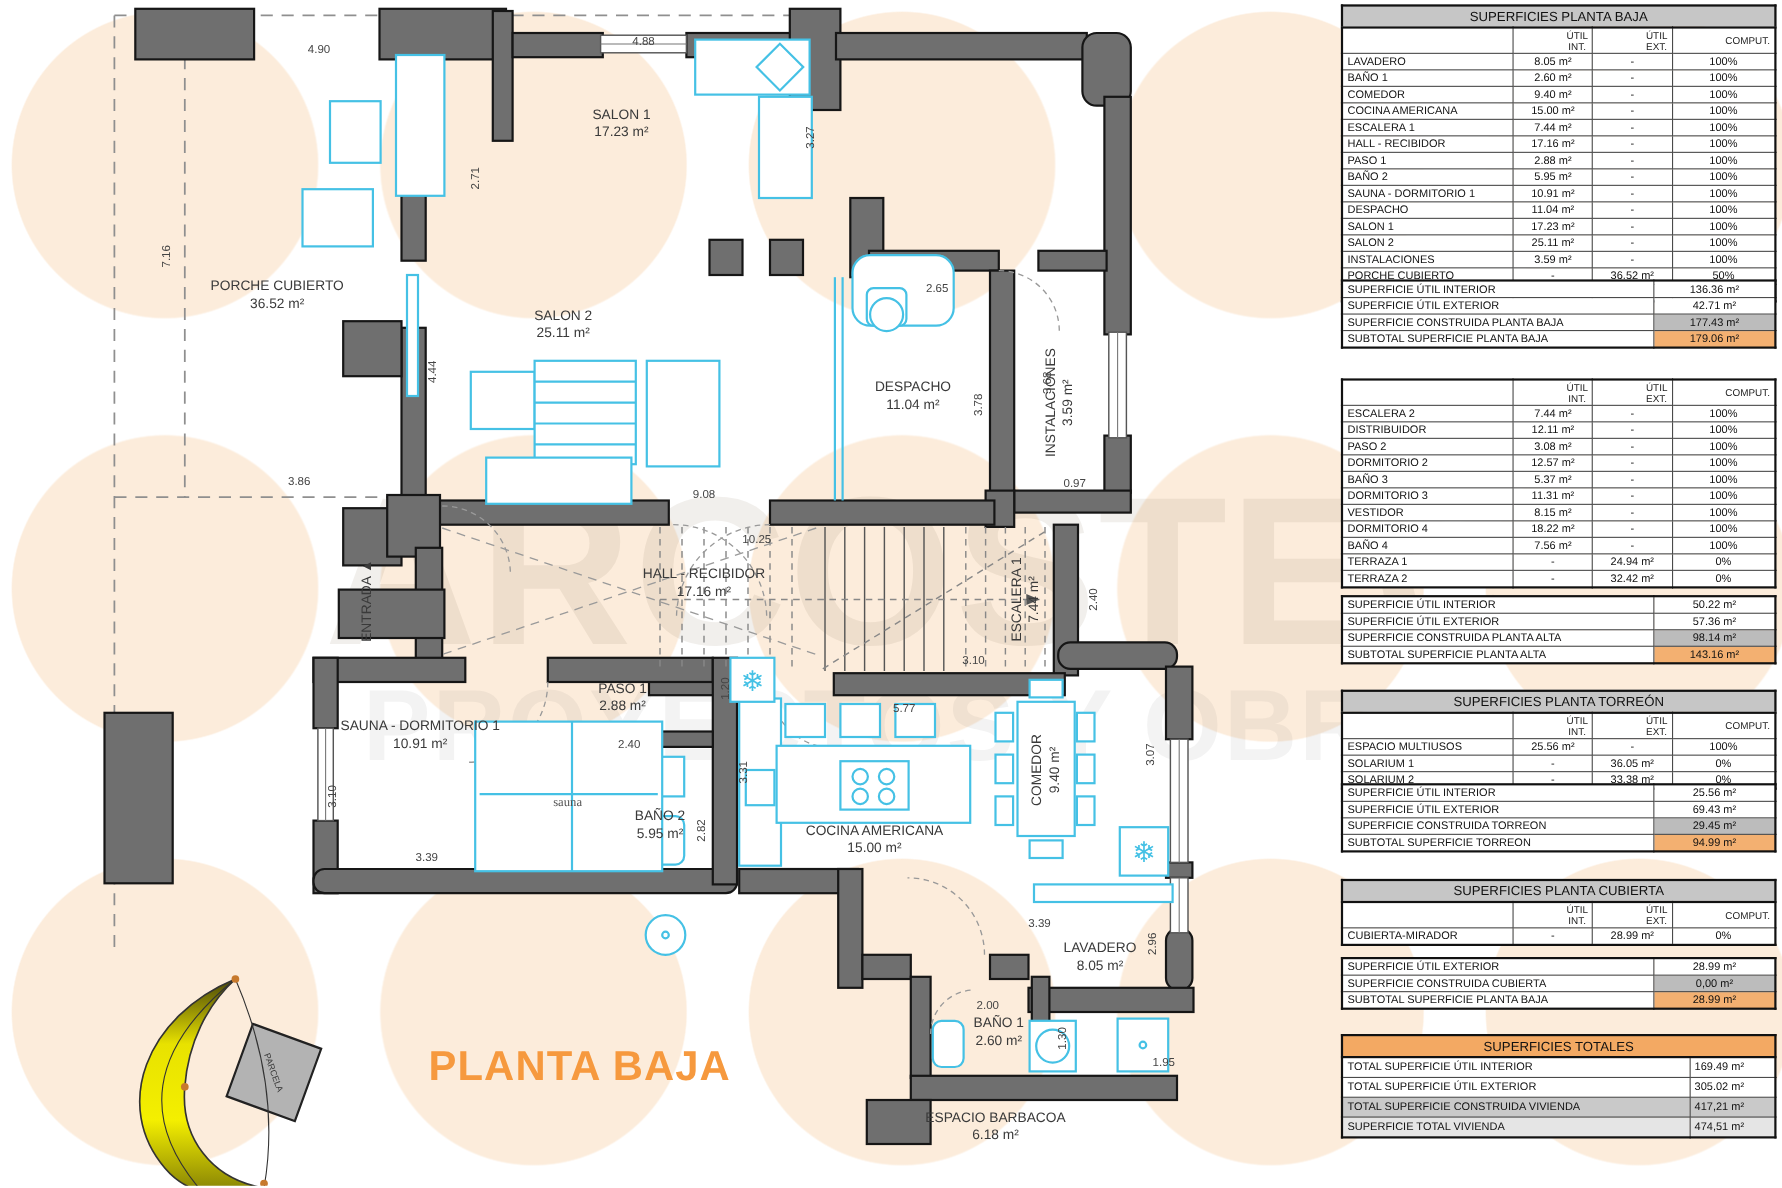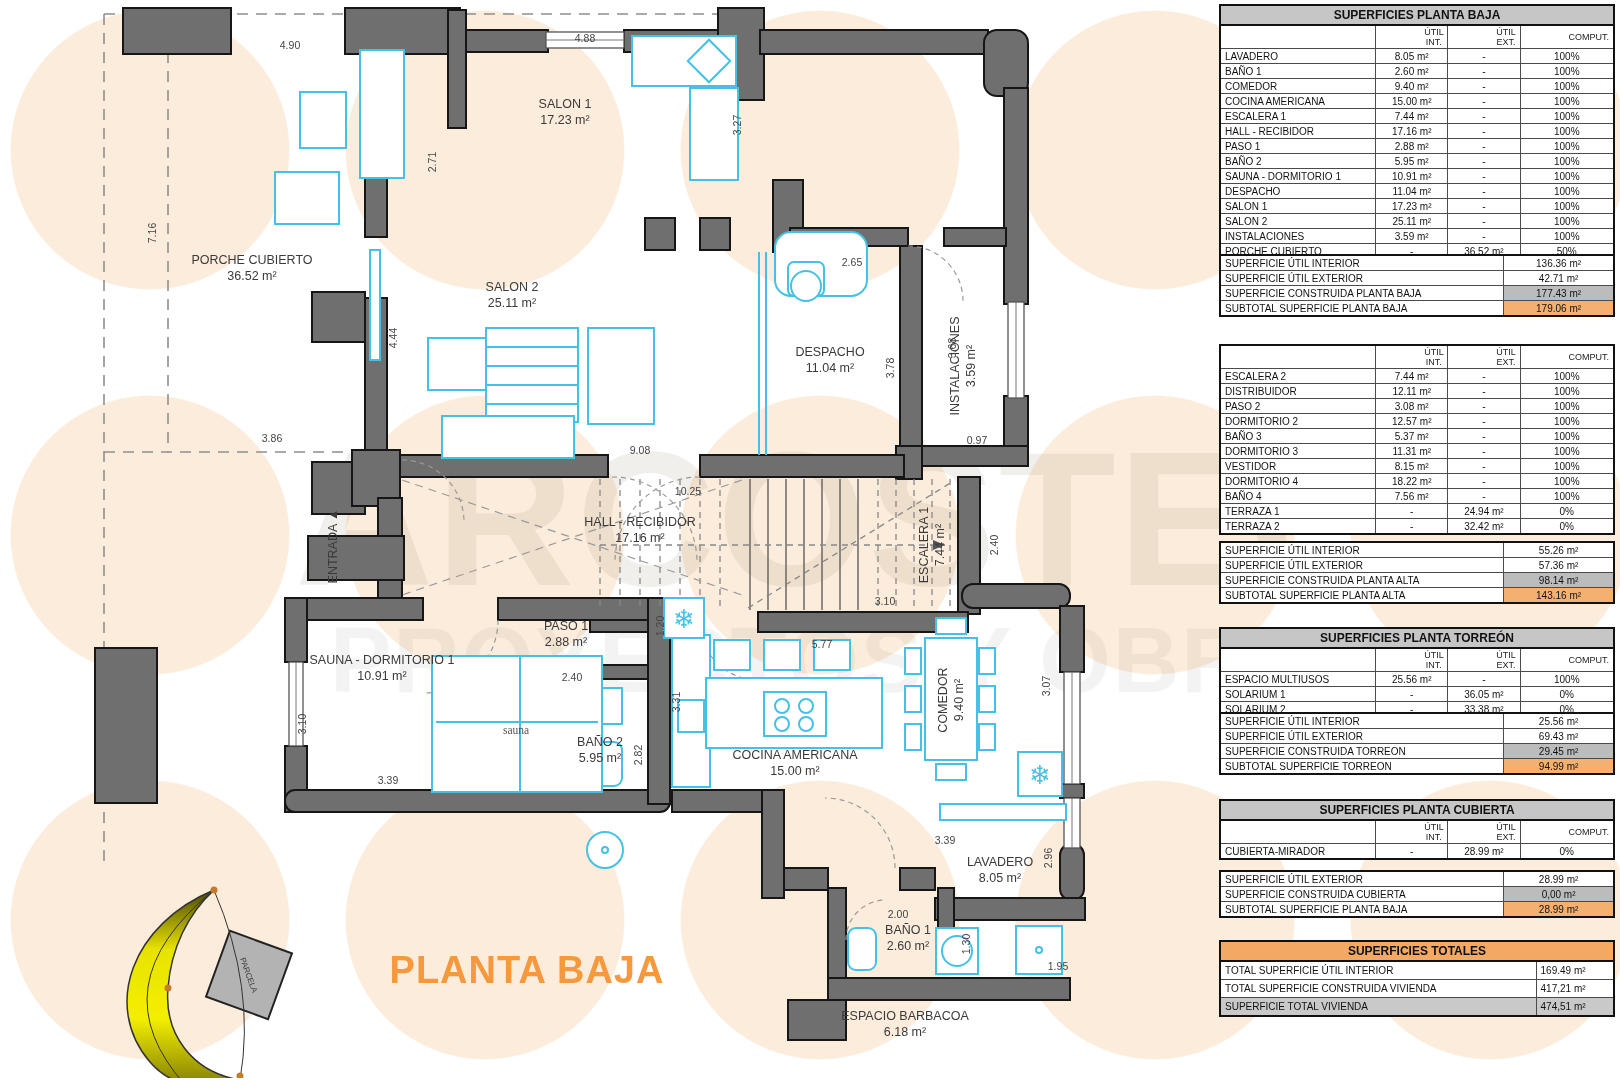--- a/index.html
+++ b/index.html
@@ -21,21 +21,21 @@
   .dim{position:absolute;z-index:3;font-size:10.5px;color:#454545;
        transform:translate(-50%,-50%);white-space:nowrap;}
   .dim.rot{transform:translate(-50%,-50%) rotate(-90deg);}
   .title{position:absolute;left:527px;top:970px;z-index:4;transform:translate(-50%,-50%);
          font-size:38px;font-weight:800;color:#f6993e;letter-spacing:1px;white-space:nowrap;}
   #sun{position:absolute;left:66px;top:878px;z-index:3;}
   
   #tables{position:absolute;left:1219px;top:0;width:396px;z-index:2;font-size:10px;color:#111;}
   .tblbox,.sumbox{position:absolute;left:0;width:100%;}
   .tbl-title{background:#c6c6c6;border:2px solid #111;border-bottom:none;text-align:center;
-             font-weight:bold;font-size:12px;padding:2px 0;}
+             font-weight:normal;font-size:12px;padding:2px 0;}
   .tbl-title.orange{background:#f3a963;}
   table{border-collapse:collapse;width:100%;background:transparent;}
   .tblbox table{border:2px solid #111;}
   .sumbox table{border:2px solid #111;}
   td{border:1px solid #4a4a4a;padding:1px 4px;background:#fff;height:12px;}
   .cols td{font-size:9px;text-align:center;color:#222;padding-left:48px;}
   .dtab td:first-child{width:46%;text-align:left;}
   .dtab td:nth-child(n+2){width:18%;text-align:center;}
   .sumbox td:first-child{width:72%;text-align:left;}
   .sumbox td:last-child{text-align:center;}
@@ -556,21 +556,21 @@
             </tr>
           </tbody>
         </table>
     </section>
 
     <section class="sumbox sum4" style="top:541px">
       <table>
           <tbody>
             <tr>
               <td>SUPERFICIE ÚTIL INTERIOR</td>
-              <td>55.26 m²</td>
+              <td>50.22 m²</td>
             </tr>
             <tr>
               <td>SUPERFICIE ÚTIL EXTERIOR</td>
               <td>57.36 m²</td>
             </tr>
             <tr>
               <td>SUPERFICIE CONSTRUIDA PLANTA ALTA</td>
               <td>98.14 m²</td>
             </tr>
             <tr>
@@ -681,20 +681,24 @@
 
     <section class="tblbox" style="top:940px">
       <div class="tbl-title orange">SUPERFICIES TOTALES</div>
       <table class="tot">
           <tbody>
             <tr>
               <td>TOTAL SUPERFICIE ÚTIL INTERIOR</td>
               <td>169.49 m²</td>
             </tr>
             <tr>
+              <td>TOTAL SUPERFICIE ÚTIL EXTERIOR</td>
+              <td>305.02 m²</td>
+            </tr>
+            <tr>
               <td>TOTAL SUPERFICIE CONSTRUIDA VIVIENDA</td>
               <td>417,21 m²</td>
             </tr>
             <tr>
               <td>SUPERFICIE TOTAL VIVIENDA</td>
               <td>474,51 m²</td>
             </tr>
           </tbody>
         </table>
     </section>

